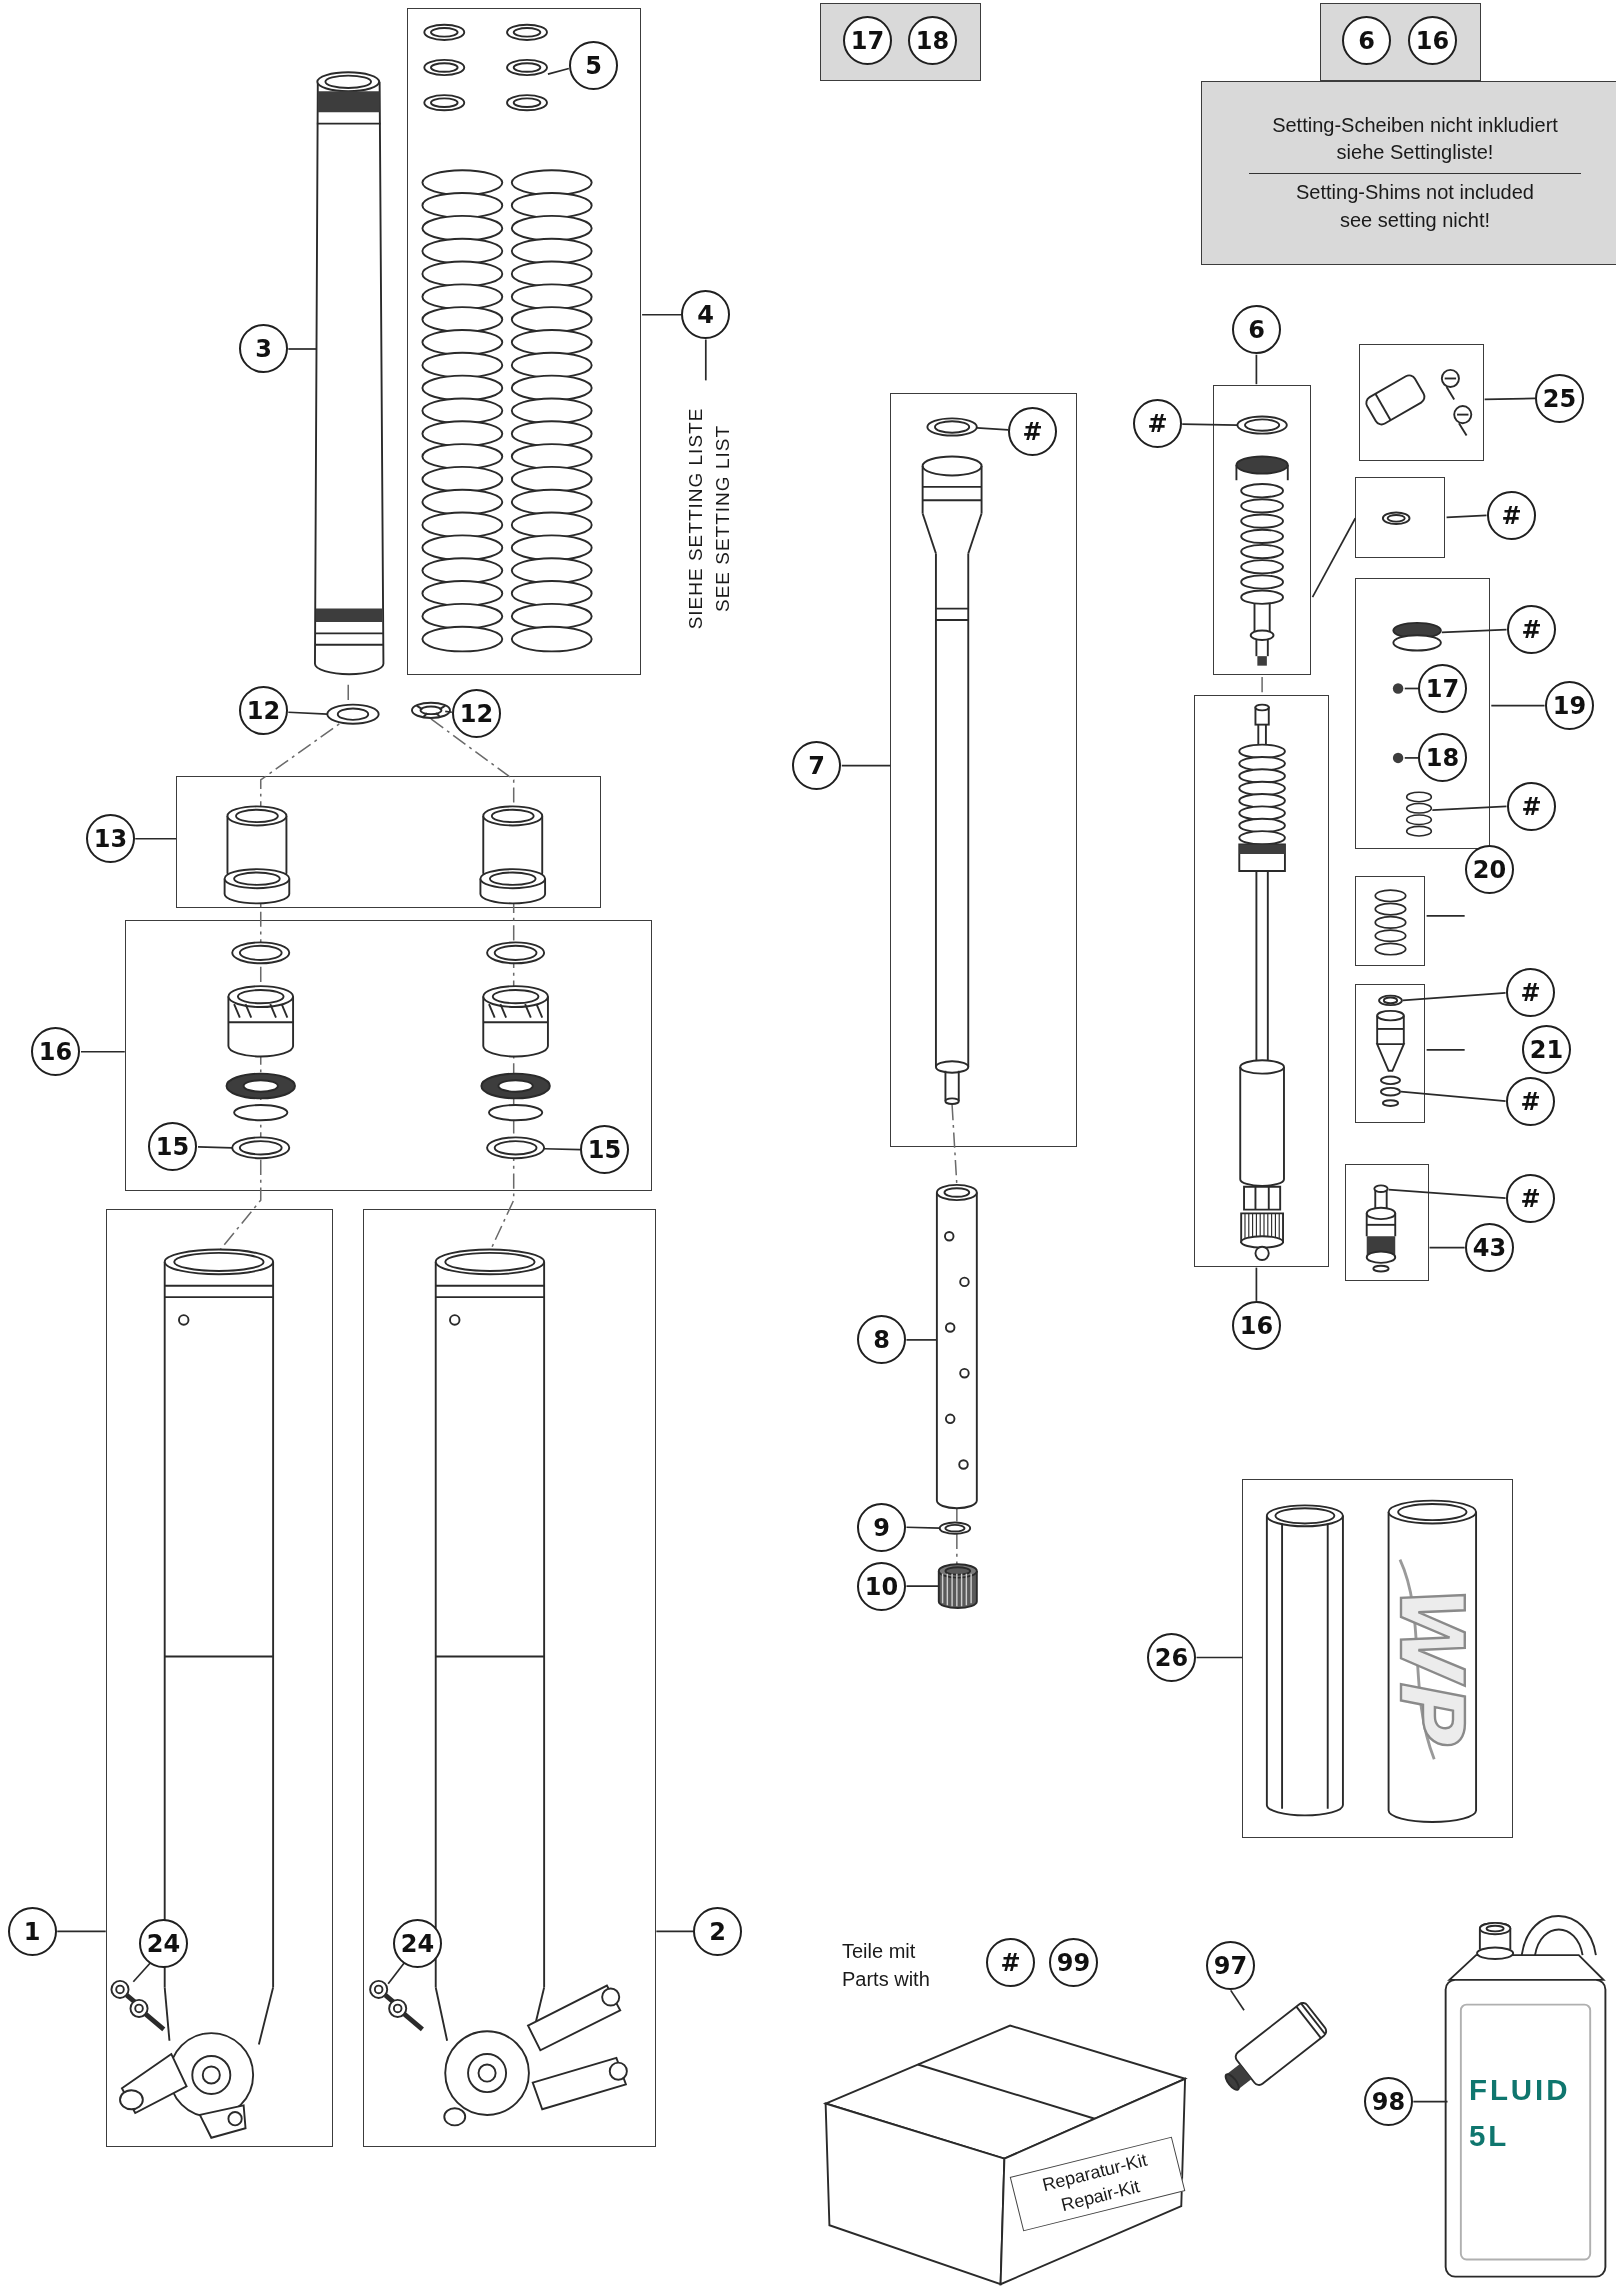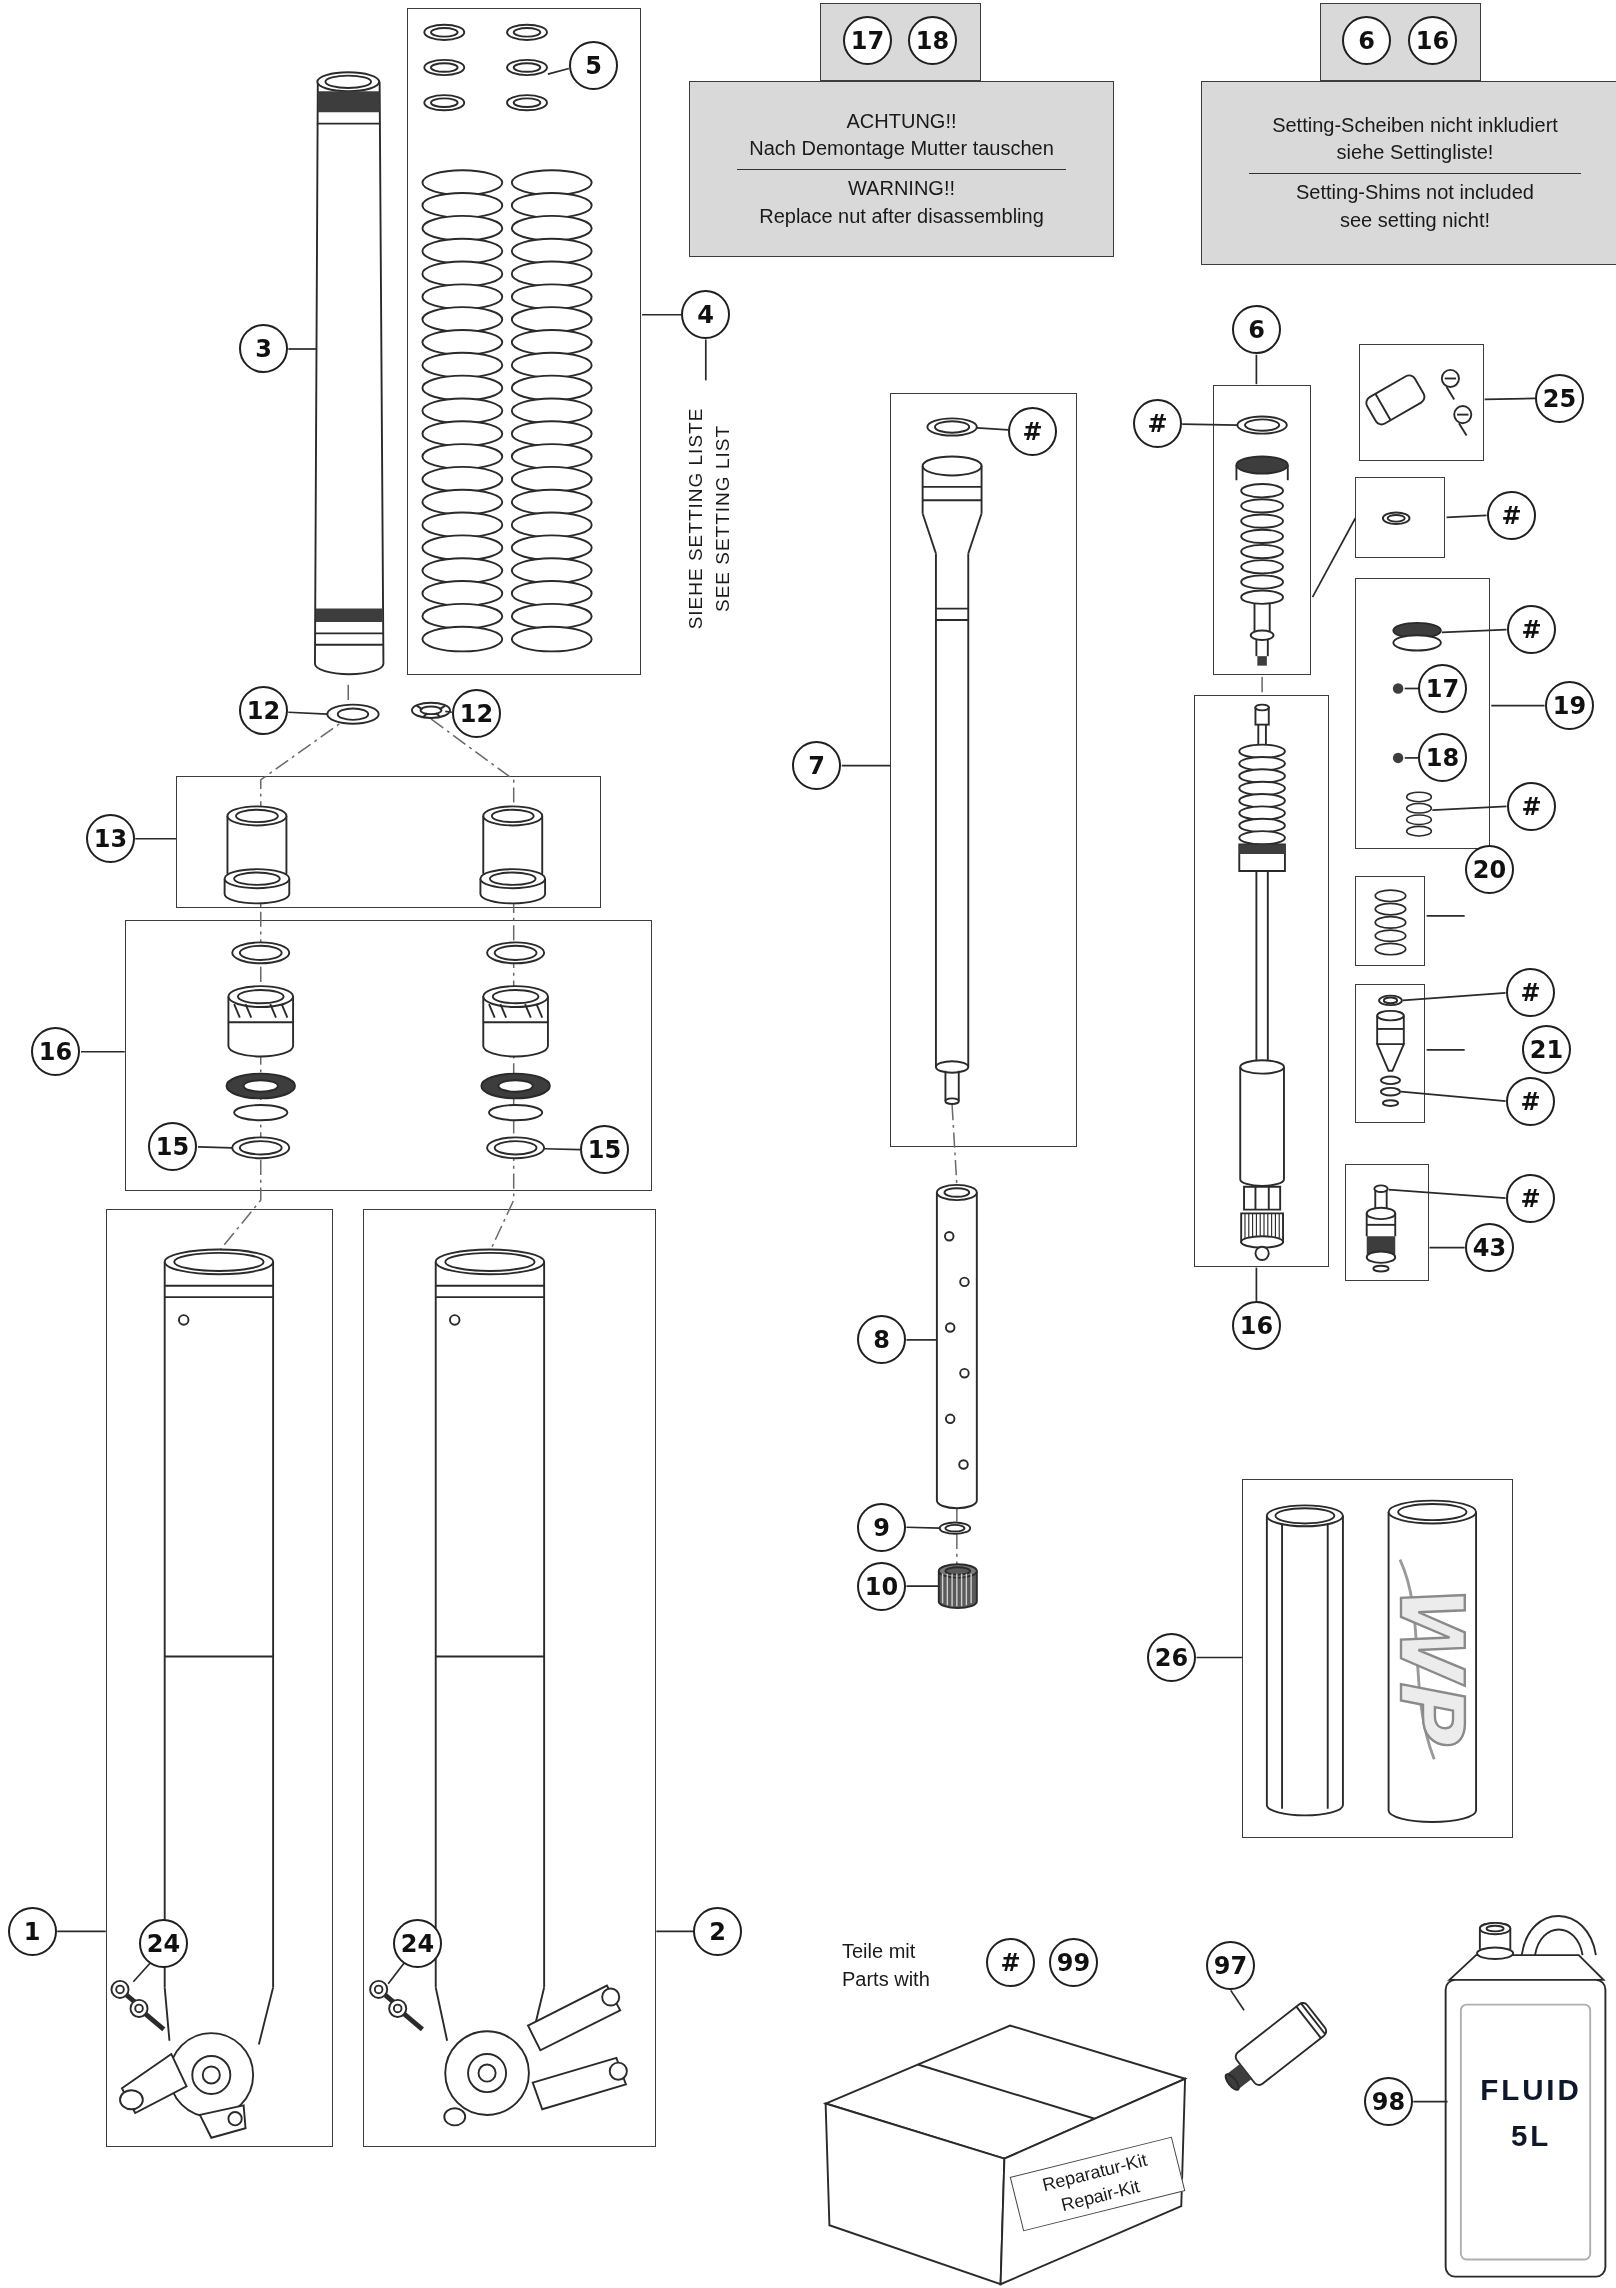--- a/index.html
+++ b/index.html
@@ -16,21 +16,21 @@
           display:flex;flex-direction:column;align-items:center;justify-content:center;
           text-align:center;font-size:20px;line-height:27.6px;padding:5.7px}
   .sep{width:80%;border-top:1.9px solid #333;margin:5.7px 0}
   .vnote{position:absolute;transform:rotate(-90deg);z-index:4;font-size:19px;line-height:27px;
          text-align:center;letter-spacing:1px;white-space:nowrap}
   .legend{position:absolute;font-size:20px;line-height:27.6px;z-index:4}
   .kit-label{position:absolute;background:#fff;border:1.9px solid #444;z-index:4;
              transform:rotate(-14deg);text-align:center;font-size:18px;line-height:24px;
              padding:2.9px 9.5px;width:167px}
   .fluid-label{position:absolute;z-index:4;font-weight:bold;font-size:29.5px;letter-spacing:2.9px;
-               text-align:center;width:124px;color:#0f172a}
+               width:124px;color:#0f766e}
 </style>
 </head>
 <body>
 
 <div class="stage">
 
   <div class="pbox" style="left:407px;top:7.6px;width:234px;height:667px"></div>
   <div class="pbox" style="left:176px;top:776px;width:425px;height:132px"></div>
   <div class="pbox" style="left:125px;top:920px;width:527px;height:271px"></div>
   <div class="pbox" style="left:106px;top:1209px;width:227px;height:938px"></div>
@@ -499,27 +499,20 @@
       <line x1="1321" y1="1368" x2="1321" y2="1333"></line>
       <line x1="1258" y1="1743" x2="1306" y2="1743"></line>
       <line x1="1294" y1="2093" x2="1308" y2="2114"></line>
       <line x1="1486" y1="2210" x2="1522" y2="2210"></line>
     </g>
   </svg>
 
   <div class="notice-tab" style="left:820px;top:2.9px;width:161px;height:78px"></div>
   <div class="callout" style="left:843px;top:16px">17</div>
   <div class="callout" style="left:908px;top:16px">18</div>
-  <div class="notice" style="left:689px;top:81px;width:425px;height:176px">
-    <div>ACHTUNG!!</div>
-    <div>Nach Demontage Mutter tauschen</div>
-    <div class="sep"></div>
-    <div>WARNING!!</div>
-    <div>Replace nut after disassembling</div>
-  </div>
 
   <div class="notice-tab" style="left:1320px;top:2.9px;width:161px;height:78px"></div>
   <div class="callout" style="left:1342px;top:16px">6</div>
   <div class="callout" style="left:1408px;top:16px">16</div>
   <div class="notice" style="left:1201px;top:81px;width:428px;height:184px">
     <div>Setting-Scheiben nicht inkludiert</div>
     <div>siehe Settingliste!</div>
     <div class="sep"></div>
     <div>Setting-Shims not included</div>
     <div>see setting nicht!</div>

